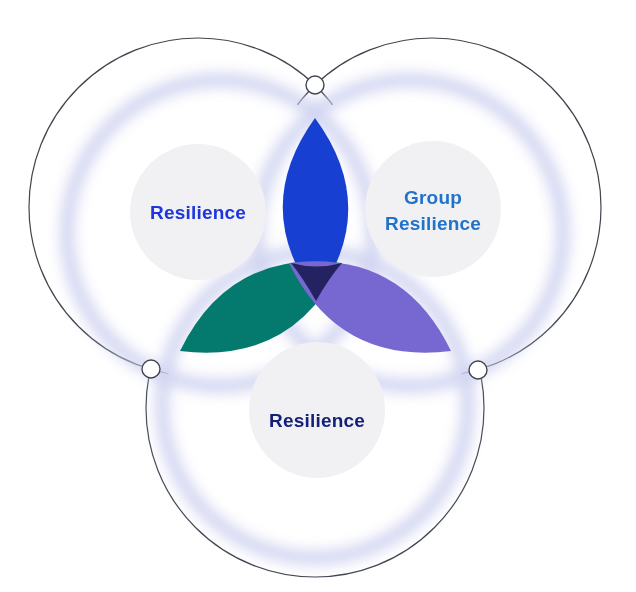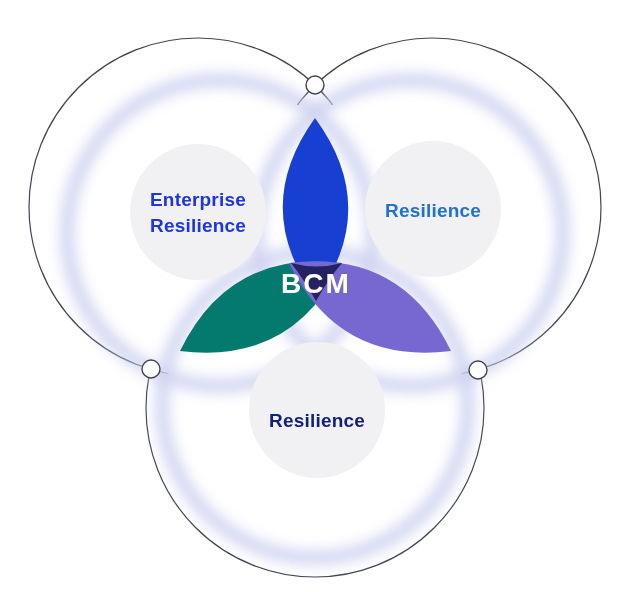--- a/index.html
+++ b/index.html
@@ -77,27 +77,26 @@
     <path d="M 451 351 Q 338.5 365 289 263 Q 401.5 249 451 351 Z" fill="#7667d1"></path>
 
     <path d="M 291 263 Q 316.5 270 342 263 Q 329 278 316 301 Q 303 278 291 263 Z" fill="#242261"></path>
 
     <circle cx="315" cy="85" r="9" stroke-width="1.4" fill="#ffffff" stroke="#41454e"></circle>
     <circle cx="151" cy="369" r="9" stroke-width="1.4" fill="#ffffff" stroke="#41454e"></circle>
     <circle cx="478" cy="370" r="9" stroke-width="1.4" fill="#ffffff" stroke="#41454e"></circle>
   </svg>
 
   <div class="label" style="left: 198px; top: 213px; color: rgb(30, 54, 219);">
-    <span>Enterprise</span>
     <span>Resilience</span>
   </div>
 
   <div class="label" style="left: 433px; top: 211px; color: rgb(33, 115, 201);">
+    <span>Group</span>
     <span>Resilience</span>
   </div>
 
   <div class="label" style="left: 317px; top: 421px; color: rgb(20, 31, 120);">
     <span>Resilience</span>
   </div>
 
-  <div class="label-bcm" style="left: 316px; top: 284px; color: rgb(255, 255, 255);">BCM</div>
 
 </div>
 
 </body></html>

